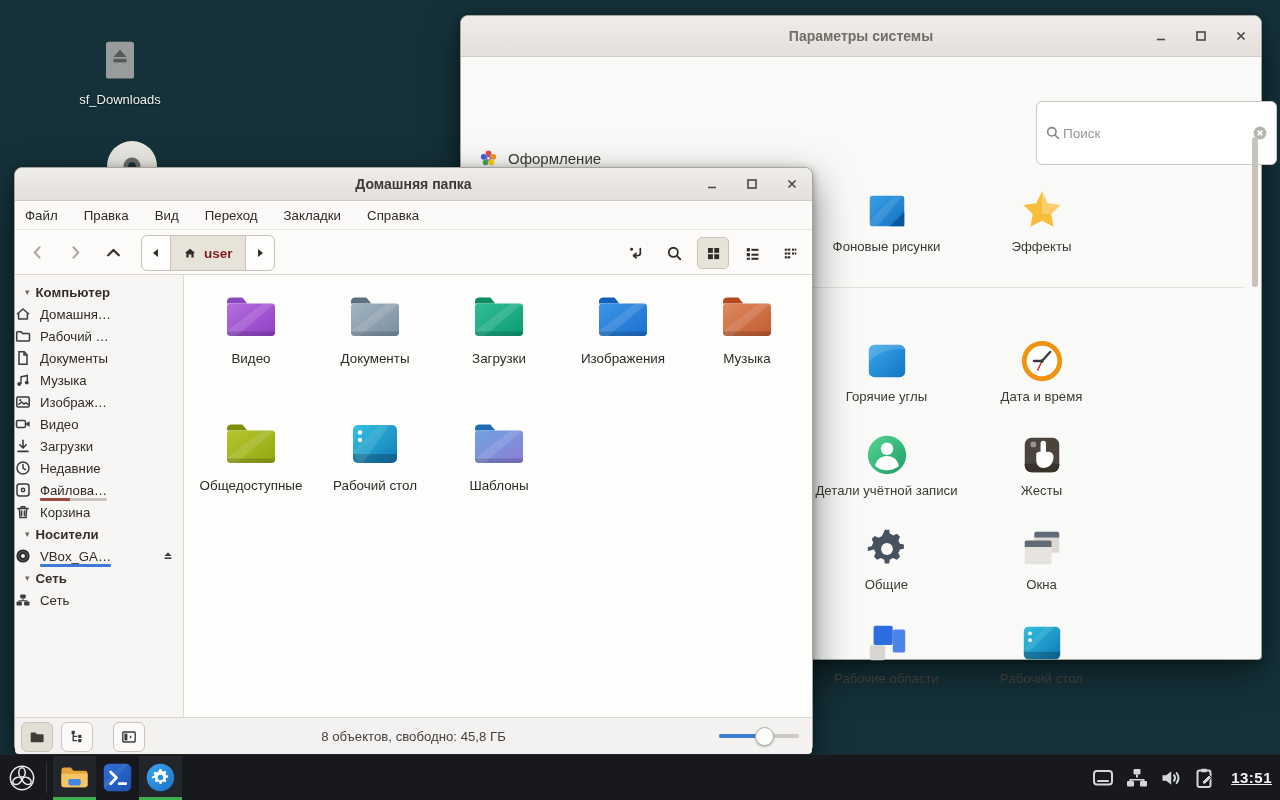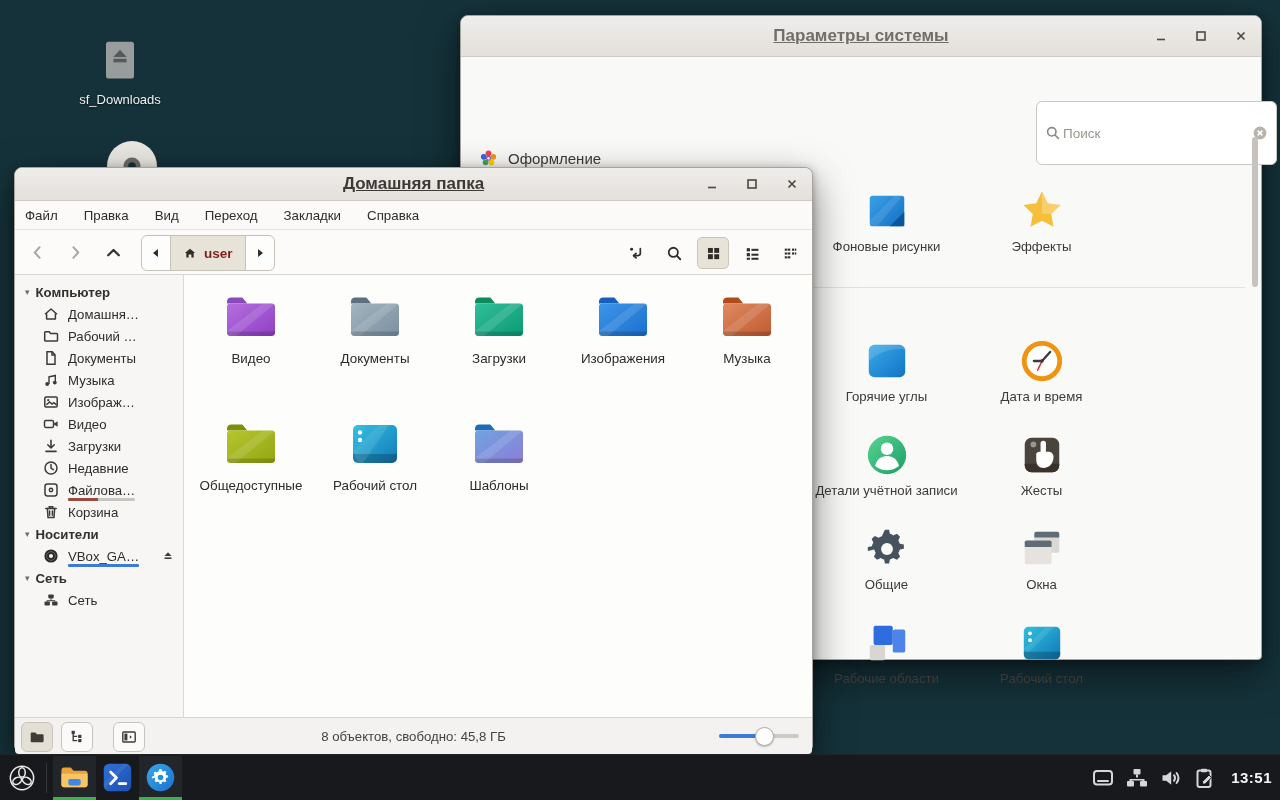--- a/index.html
+++ b/index.html
@@ -10,21 +10,21 @@
   .desk-icon .dico{width:42px;height:44px;margin:0 auto;}
   .desk-label{font-size:13px;margin-top:8px;text-shadow:0 1px 2px rgba(0,0,0,.65);}
   .disc-icon{position:absolute;width:52px;height:52px;}
   
   .win{position:absolute;background:#f9f9f8;border:1px solid #a8a49d;
        border-radius:8px 8px 4px 4px;
        box-shadow:0 14px 38px rgba(0,0,0,.5),0 2px 8px rgba(0,0,0,.3);}
   .titlebar{position:relative;display:flex;align-items:center;justify-content:center;
        background:linear-gradient(#efedea,#e3e0db);border-bottom:1px solid #cfccc6;
        border-radius:8px 8px 0 0;}
-  .title{font-size:17px;font-weight:bold;color:#3d3a36;text-decoration:underline;}
+  .title{font-size:14px;font-weight:bold;color:#3d3a36;}
   .title.dim{color:#716d67;}
   .winbtns{position:absolute;right:12px;top:0;bottom:0;display:flex;align-items:center;gap:24px;}
   .wbtn{width:16px;height:16px;display:flex;align-items:center;justify-content:center;
         color:#4c4943;font-size:13px;line-height:1;cursor:default;}
   
   .settings-body{position:relative;height:602px;}
   .searchbox{position:absolute;left:575px;top:44px;width:223px;height:30px;background:#fff;
        border:1px solid #cbc7c1;border-radius:6px;display:flex;align-items:center;padding:16px 8px;}
   .searchbox input{flex:1;border:none;outline:none;font-size:13.5px;color:#444;
        font-family:"Liberation Sans",sans-serif;background:transparent;min-width:0;}
@@ -60,21 +60,21 @@
        gap:7px;padding:0 12px;font-size:13.5px;font-weight:bold;color:#7f1d1d;}
   .tb-right{position:absolute;right:7px;top:7px;display:flex;gap:8px;align-items:center;}
   .tb-right .tbtn{width:30px;height:30px;color:#2f2c29;}
   .tbtn.active-view{background:#e8e3d8;border:1px solid #c9c4b8;}
   .fm-body{display:flex;height:442px;}
   .fm-sidebar{width:168px;background:#f7f6f4;border-right:1px solid #dbd8d3;padding-top:6px;
        overflow:hidden;}
   .sb-sec{display:flex;align-items:center;height:22px;padding-left:10px;gap:6px;}
   .sb-arrow{font-size:9px;color:#6f6b65;}
   .sb-sec-label{font-size:13.2px;font-weight:bold;color:#33302c;}
-  .sb-item{display:flex;align-items:center;height:22px;padding-left:28px;padding-right:8px;gap:9px;}
+  .sb-item{display:flex;align-items:center;height:22px;padding-right:8px;gap:9px;}
   .sb-ico{width:16px;height:16px;flex:0 0 auto;}
   .sb-ico svg{width:16px;height:16px;display:block;}
   .sb-label{font-size:13.2px;color:#2f2c29;position:relative;white-space:nowrap;}
   .usage-bar{position:absolute;left:0;right:0;bottom:-3px;height:3px;background:#c9c5c0;display:block;border-radius:1px;overflow:hidden;}
   .usage-bar b{display:block;height:100%;}
   .sb-eject{margin-left:auto;width:14px;height:14px;}
   .sb-eject svg{width:14px;height:14px;}
   .fm-files{flex:1;background:#fdfdfc;display:grid;grid-template-columns:repeat(5,124px);
        grid-auto-rows:127px;padding:14px 0 0 5px;align-content:start;}
   .file-cell{display:flex;flex-direction:column;align-items:center;}
@@ -98,21 +98,21 @@
   .tb-menu{width:44px;height:40px;display:flex;align-items:center;justify-content:center;}
   .tb-menu svg{width:36px;height:36px;}
   .tb-sep{width:1px;height:30px;background:#34373d;margin:0 6px 0 2px;}
   .app-btn{position:relative;width:43px;height:44px;display:flex;align-items:center;justify-content:center;}
   .app-btn.running{background:#22252a;}
   .app-btn svg{width:33px;height:33px;}
   .run-line{position:absolute;left:0;right:0;bottom:0;height:3px;background:#3fae4f;}
   .tray{position:absolute;right:8px;top:0;bottom:0;display:flex;align-items:center;gap:10px;}
   .tray-ico{width:24px;height:24px;}
   .tray-ico svg{width:24px;height:24px;}
-  .clock{font-size:15px;font-weight:bold;color:#f2f3f4;margin-left:4px;letter-spacing:.5px;}
+  .clock{font-size:15px;font-weight:bold;color:#f2f3f4;margin-left:4px;letter-spacing:.5px;text-decoration:underline;}
 </style>
 </head>
 <body>
 
 <div class="stage">
 
   <div class="desk-icon" style="left:60px;top:40px;">
     <div class="dico">
       <svg viewBox="0 0 48 48">
           <rect x="8" y="2" width="32" height="42" rx="3" fill="#989c9a"></rect>

